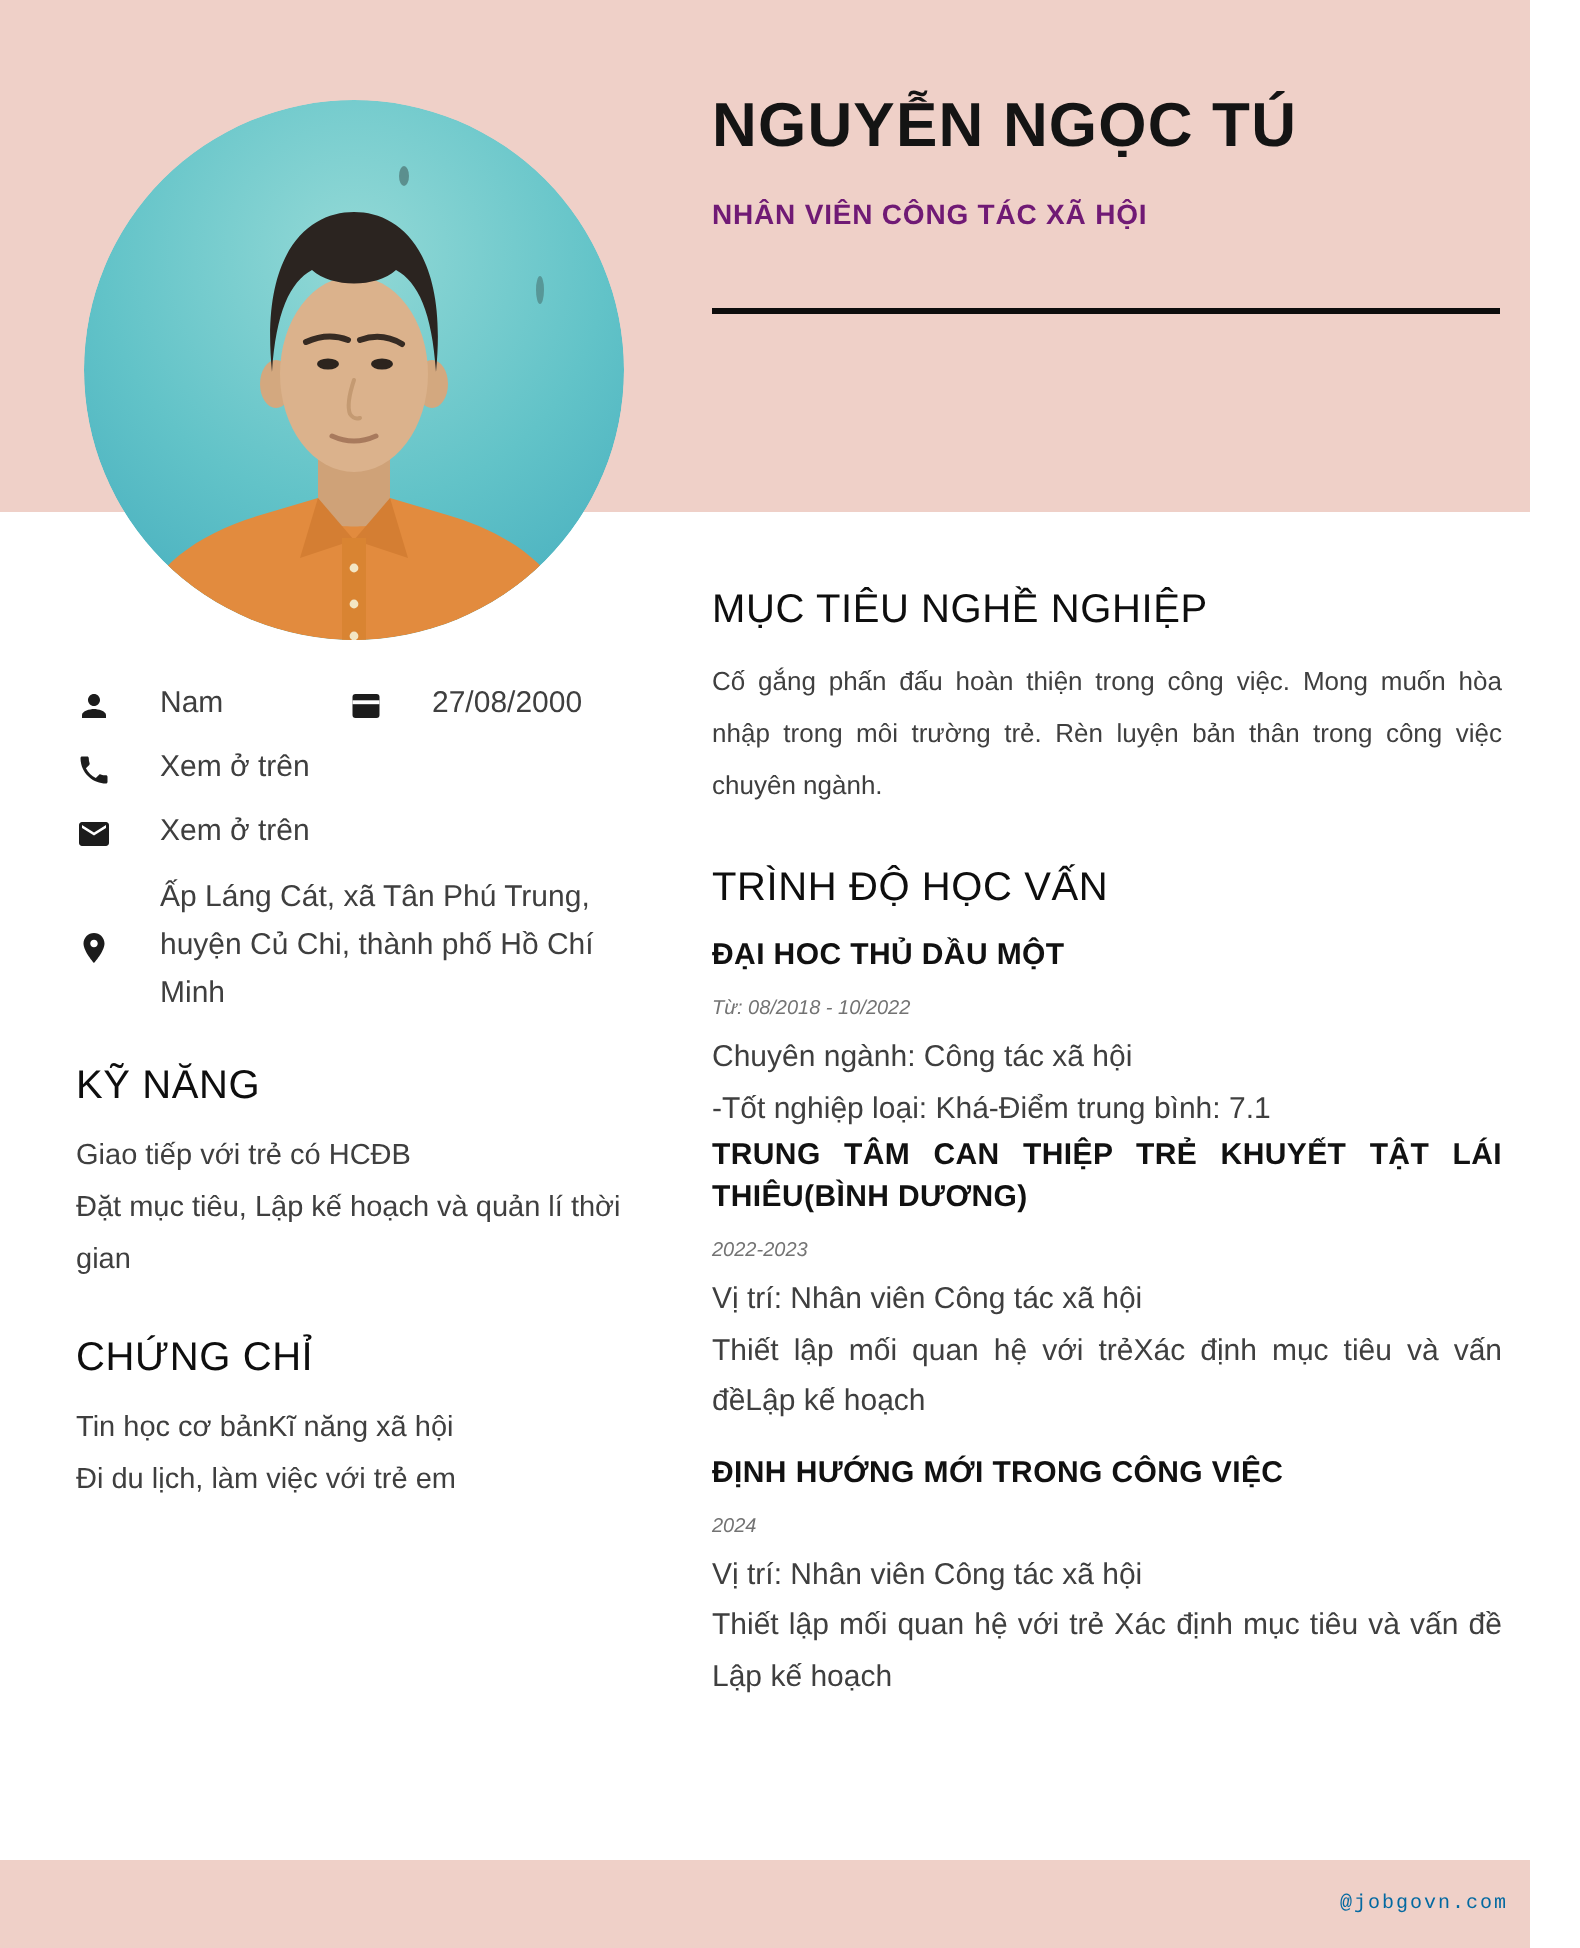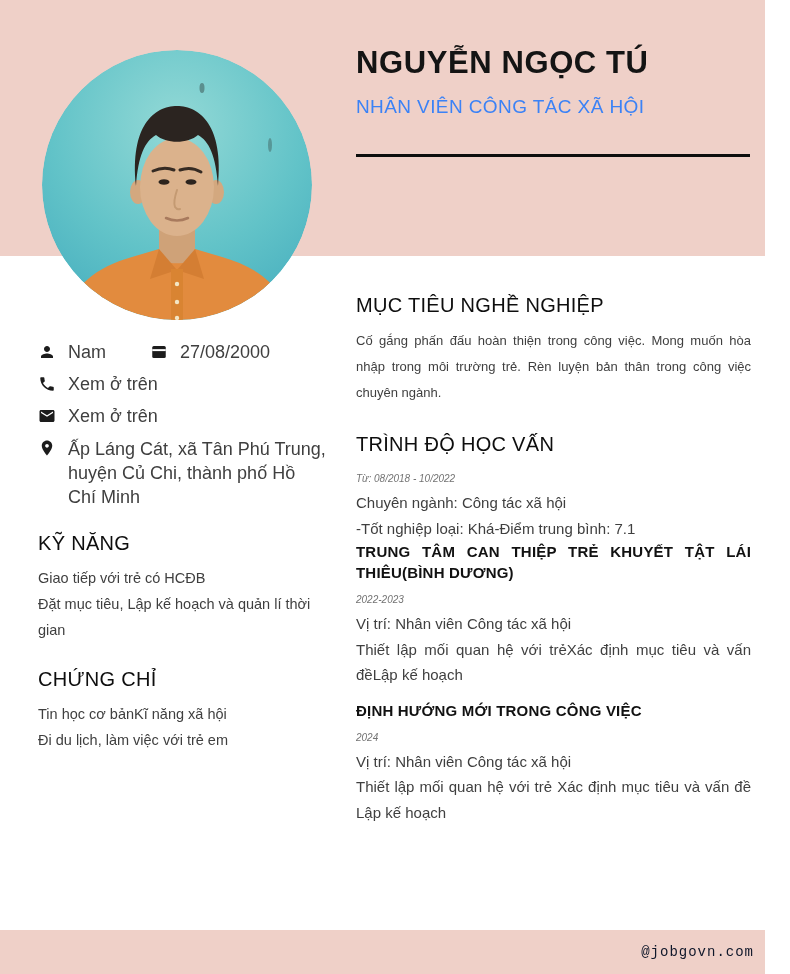--- a/index.html
+++ b/index.html
@@ -33,45 +33,45 @@
   }
   .candidate-name {
     font-size: 31px;
     font-weight: 700;
     color: #141414;
     letter-spacing: 0.6px;
     line-height: 38px;
   }
   .job-title {
     margin-top: 13px;
-    font-size: 19px;
-    font-weight: 400;
-    color: #3b82f6;
+    font-size: 14px;
+    font-weight: 700;
+    color: #701a75;
     letter-spacing: 0.4px;
     line-height: 24px;
   }
   .header-divider {
     margin-top: 35px;
     width: 394px;
     height: 3px;
     background: #0d0d0d;
   }
   
   .left-col {
     position: absolute;
     left: 38px; top: 341px;
     width: 288px;
     color: #3f3f3f;
   }
   .info-row {
     display: flex;
-    align-items: flex-start;
-    gap: 12px;
+    align-items: center;
+    gap: 24px;
     margin-bottom: 10px;
-    font-size: 18px;
+    font-size: 15px;
     line-height: 22px;
   }
   .info-row .icon {
     flex: 0 0 18px;
     width: 18px; height: 18px;
     margin-top: 2px;
   }
   .icon svg { display: block; width: 18px; height: 18px; }
   .gender-value { width: 70px; }
   .address-value { line-height: 24px; }
@@ -129,23 +129,23 @@
     left: 0; top: 930px;
     width: 790px; height: 44px;
     background: #efd0c8;
     display: flex;
     align-items: center;
     justify-content: flex-end;
     padding-right: 36px;
   }
   .watermark {
     font-family: "Liberation Mono", "DejaVu Sans Mono", monospace;
-    font-size: 14px;
+    font-size: 10px;
     letter-spacing: 1px;
-    color: #0f172a;
+    color: #0369a1;
   }
 </style>
 </head>
 <body>
 
 <div class="page">
 
   <div class="header-band"></div>
 
   <div class="photo">
@@ -260,20 +260,21 @@
 
   </div>
 
   <div class="right-col">
 
     <h2 class="section-heading">MỤC TIÊU NGHỀ NGHIỆP</h2>
     <p class="body-text">Cố gắng phấn đấu hoàn thiện trong công việc. Mong muốn hòa nhập trong môi trường trẻ. Rèn luyện bản thân trong công việc chuyên ngành.</p>
 
     <h2 class="section-heading">TRÌNH ĐỘ HỌC VẤN</h2>
     <div>
+      <h3 class="entry-title" style="margin-top:0;">ĐẠI HOC THỦ DẦU MỘT</h3>
       <div class="entry-period">Từ: 08/2018 - 10/2022</div>
       <div class="entry-line">Chuyên ngành: Công tác xã hội</div>
       <div class="entry-line">-Tốt nghiệp loại: Khá-Điểm trung bình: 7.1</div>
     </div>
 
     <div>
       <h3 class="entry-title" style="margin-top:0;">TRUNG TÂM CAN THIỆP TRẺ KHUYẾT TẬT LÁI THIÊU(BÌNH DƯƠNG)</h3>
       <div class="entry-period">2022-2023</div>
       <div class="entry-line">Vị trí: Nhân viên Công tác xã hội</div>
       <div class="entry-line">Thiết lập mối quan hệ với trẻXác định mục tiêu và vấn đềLập kế hoạch</div>

